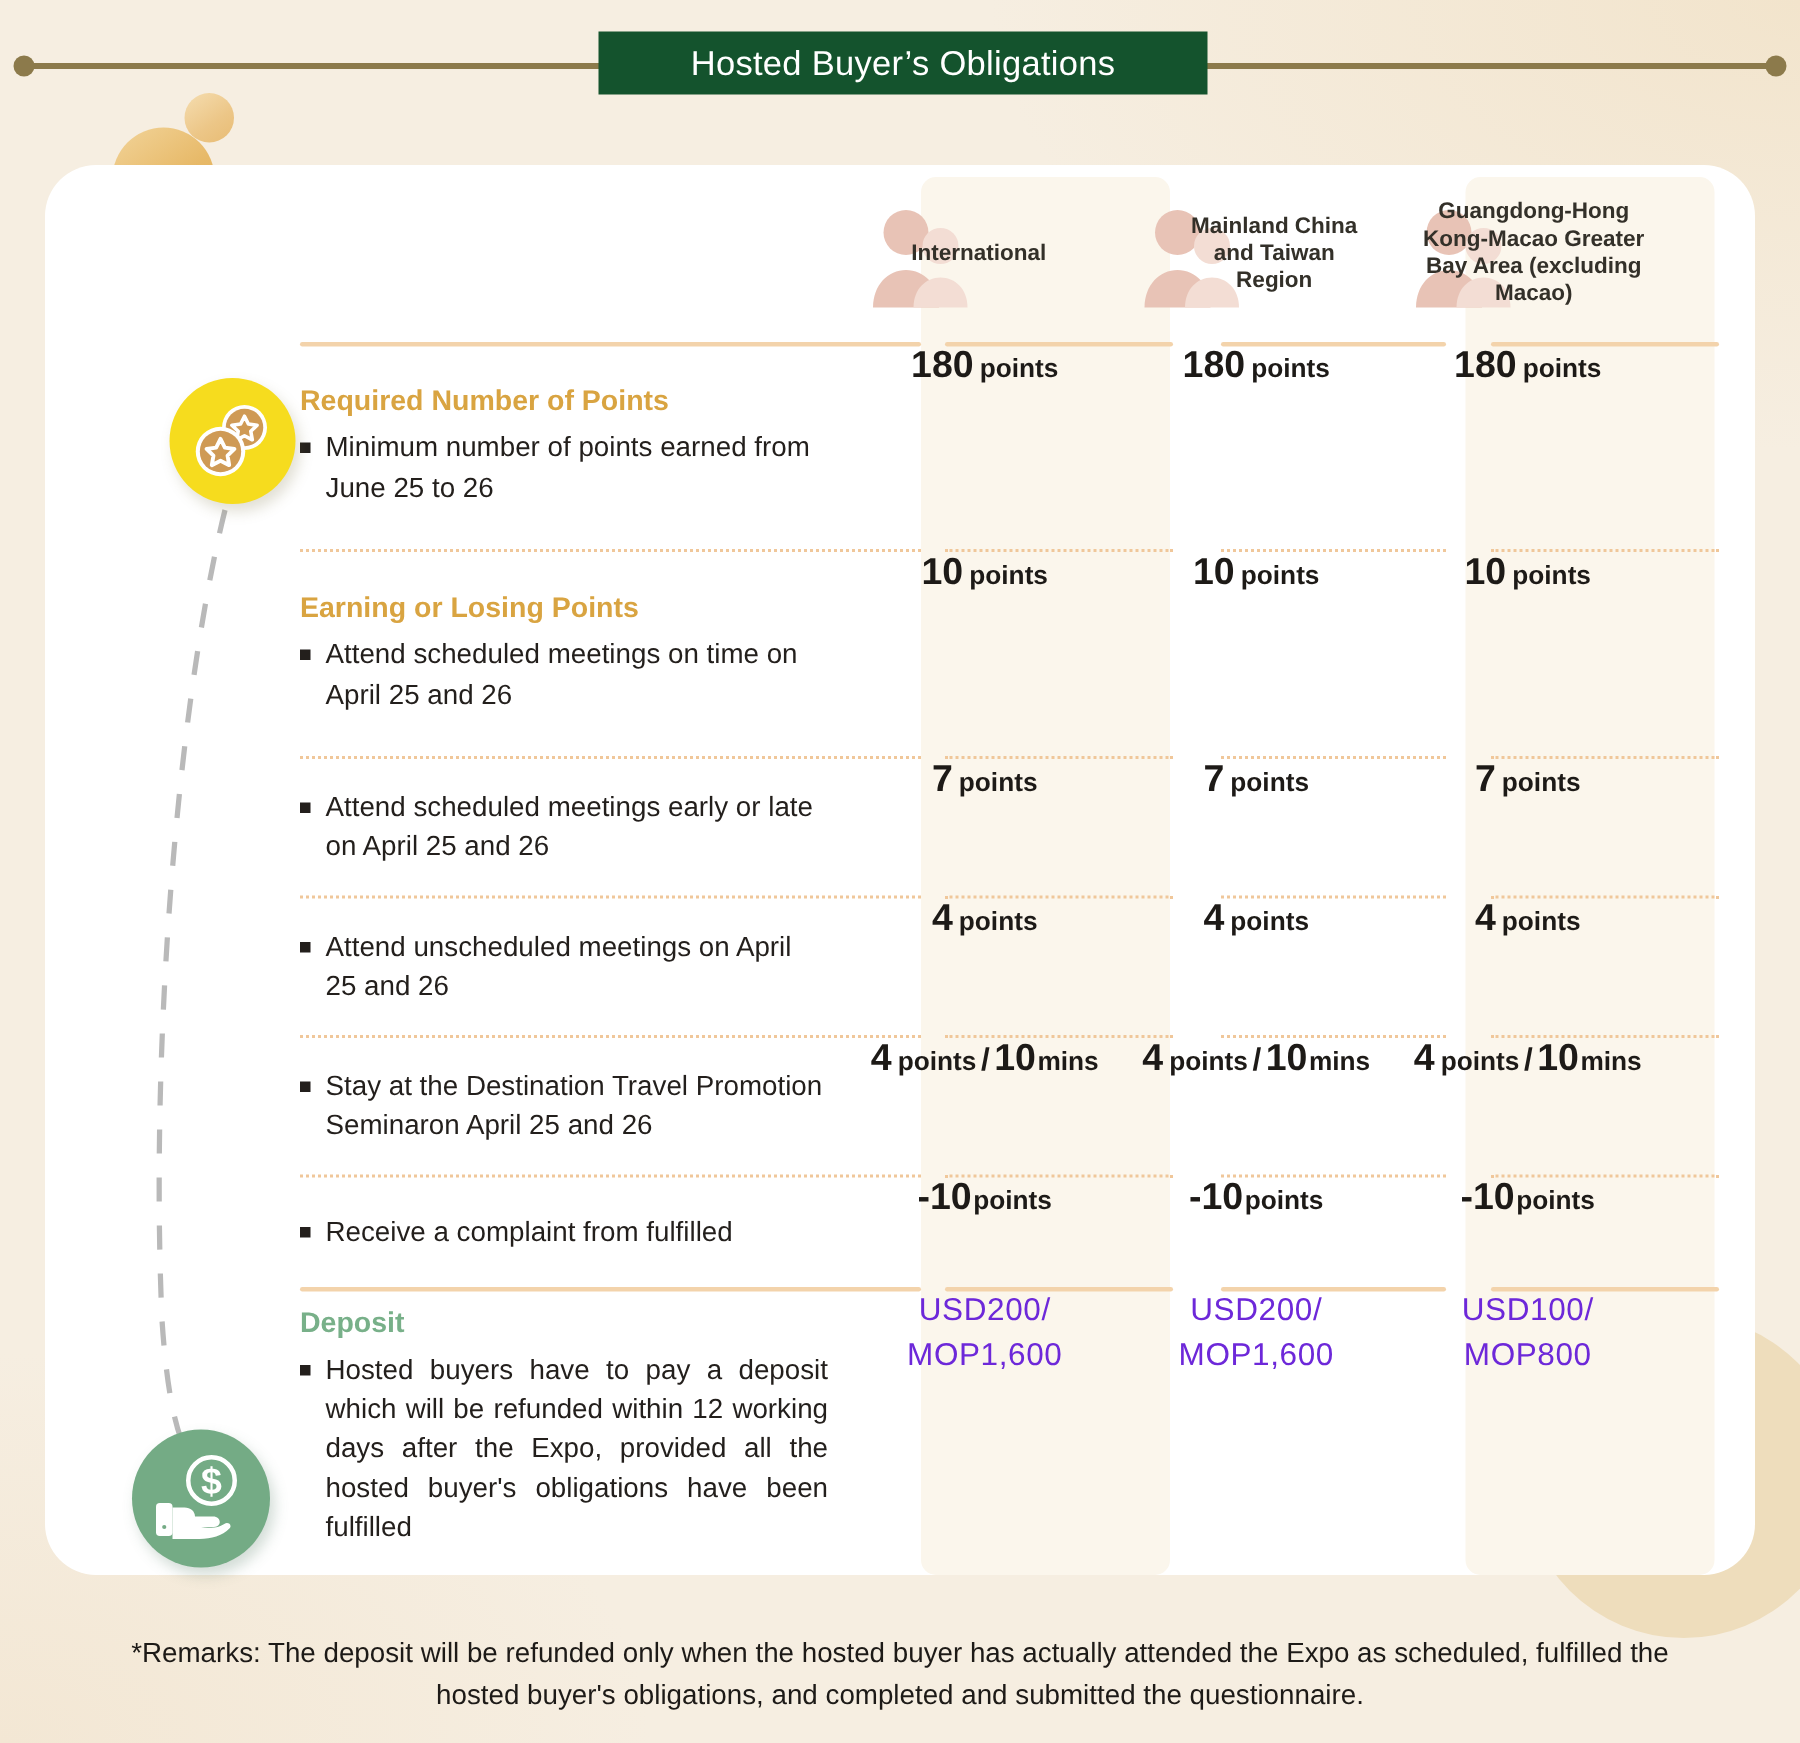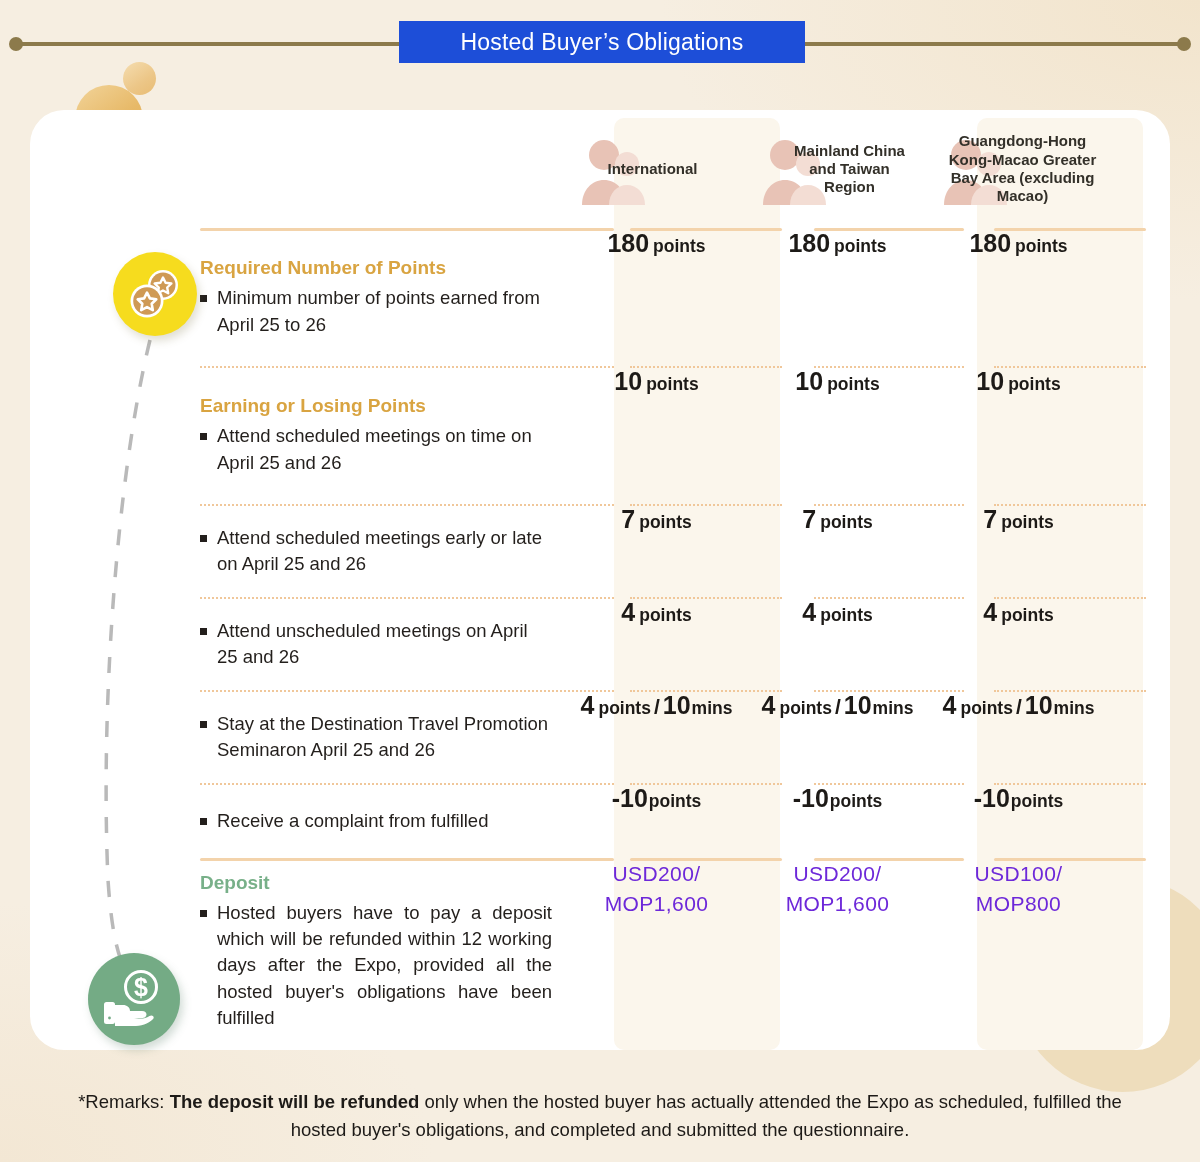--- a/index.html
+++ b/index.html
@@ -45,21 +45,21 @@
     border-radius: 50%;
     background: #8c7a4b;
   }
   .rule-dot.left  { left: 9px; }
   .rule-dot.right { left: 1177px; }
 
   .title-banner {
     position: absolute;
     top: 21px; left: 399px;
     width: 406px; height: 42px;
-    background: #1d4ed8;
+    background: #14532d;
     display: flex;
     align-items: center;
     justify-content: center;
   }
   .title-banner span {
     color: #ffffff;
     font-size: 23px;
     font-weight: 400;
     letter-spacing: 0.2px;
   }
@@ -279,21 +279,21 @@
   .remarks {
     position: absolute;
     left: 60px; top: 1088px;
     width: 1080px;
     text-align: center;
     font-size: 18.5px;
     color: #1d1a17;
     line-height: 1.52;
     z-index: 5;
   }
-  .remarks b { font-weight: bold; }
+  .remarks b { font-weight: normal; }
 </style>
 </head>
 <body>
 
 <div class="bg-wash"></div>
 
 <div class="deco-circle deco-big-gold"></div>
 <div class="deco-circle deco-small-gold"></div>
 <div class="deco-circle deco-bottom-tan"></div>
 
@@ -367,21 +367,21 @@
     <div class="sep-seg v3">
         <div class="sep-inner"></div>
       </div>
   </div>
 
   <div class="row" style="height:137px">
     <div class="cell-label">
       <div class="sec-title gold">Required Number of Points</div>
       <div class="bullet-line">
         <div class="bullet-sq"></div>
-        <div class="bullet-txt">Minimum number of points earned from April 25 to 26</div>
+        <div class="bullet-txt">Minimum number of points earned from June 25 to 26</div>
       </div>
     </div>
     <div class="cell-val">
       <div class="val-main"><span>180</span><span class="unit">points</span></div>
     </div>
     <div class="cell-val">
       <div class="val-main"><span>180</span><span class="unit">points</span></div>
     </div>
     <div class="cell-val">
       <div class="val-main"><span>180</span><span class="unit">points</span></div>

